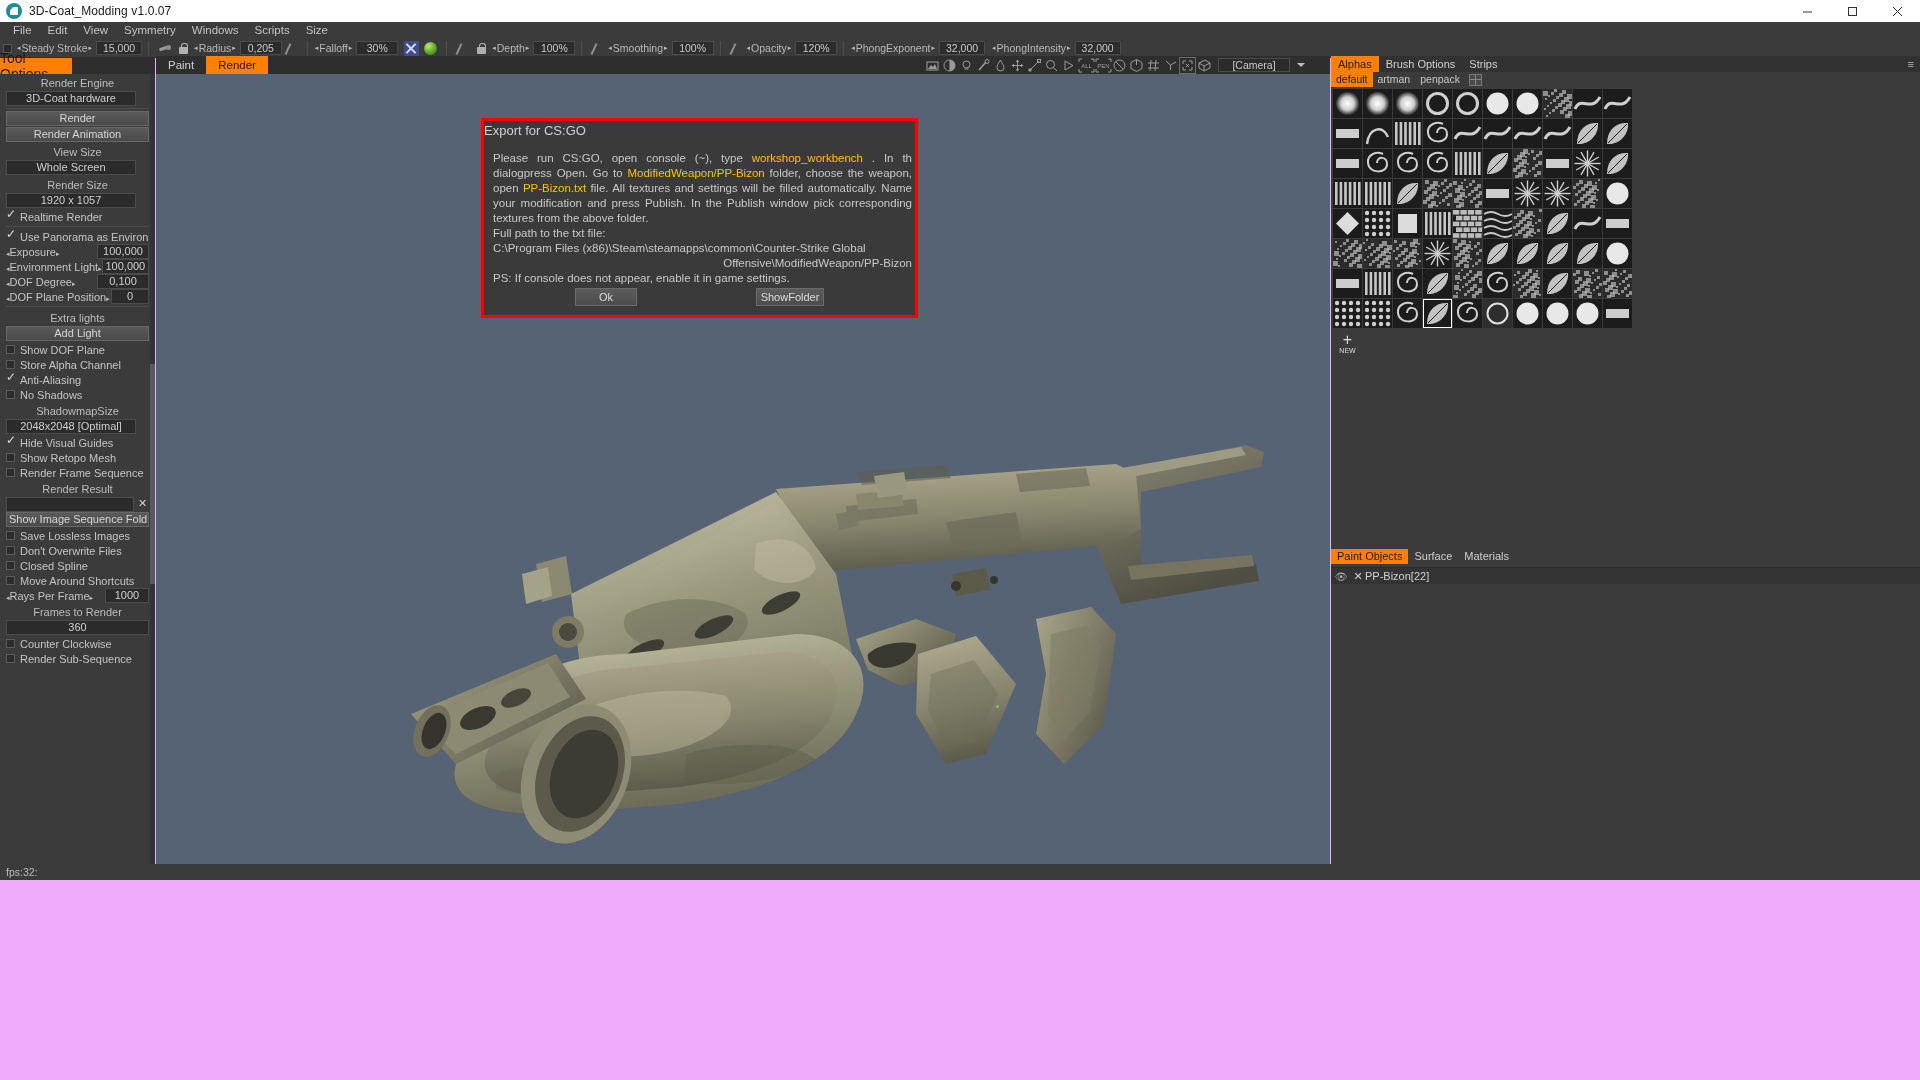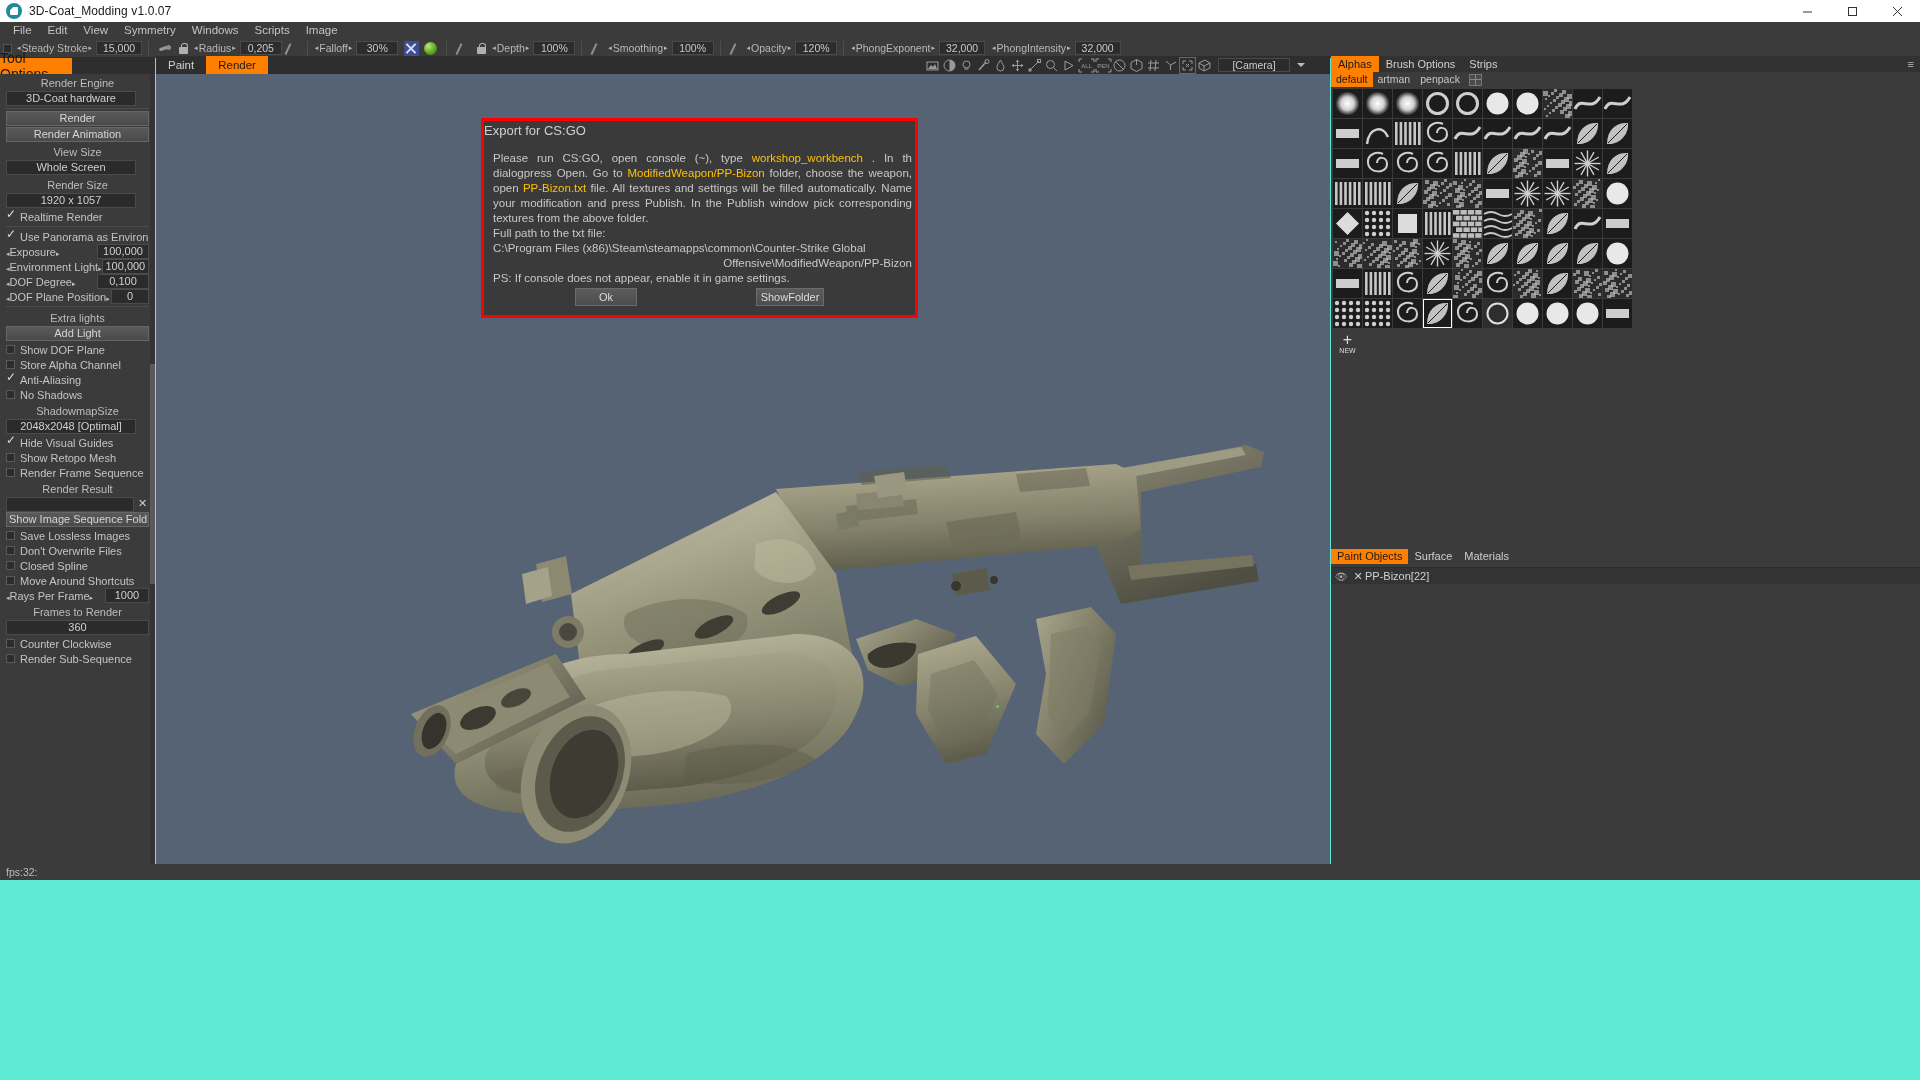--- a/index.html
+++ b/index.html
@@ -3,21 +3,21 @@
 <meta charset="utf-8">
 <style>
   * { box-sizing: border-box; margin: 0; padding: 0; }
   html, body {
     width: 1920px; height: 1080px;
     background: #3c3c3c;
     font-family: "Liberation Sans", sans-serif;
     overflow: hidden;
     -webkit-font-smoothing: antialiased;
   }
-  .app { position: relative; width: 1920px; height: 1080px; background: #5eead4; }
+  .app { position: relative; width: 1920px; height: 1080px; background: #f0abfc; }
 
   
   .titlebar {
     position: absolute; left: 0; top: 0; width: 1920px; height: 22px;
     background: #ffffff; display: flex; align-items: center;
   }
   .titlebar .tb-icon {
     width: 16px; height: 16px; margin-left: 6px; margin-right: 7px;
     border-radius: 50%; background: #1e8b9b; position: relative; flex: none;
   }
@@ -323,21 +323,21 @@
     </div>
   </div>
 
   <div class="menubar">
     <div class="mi">File</div>
     <div class="mi">Edit</div>
     <div class="mi">View</div>
     <div class="mi">Symmetry</div>
     <div class="mi">Windows</div>
     <div class="mi">Scripts</div>
-    <div class="mi">Image</div>
+    <div class="mi">Size</div>
   </div>
 
   <div class="toolstrip">
     <div class="ts-group">
       <span class="ts-chk"></span>
       <span class="ts-arrow">◂</span>
       <span class="ts-label">Steady  Stroke</span>
       <span class="ts-arrow">▸</span>
       <span class="ts-val">15,000</span>
     </div>

